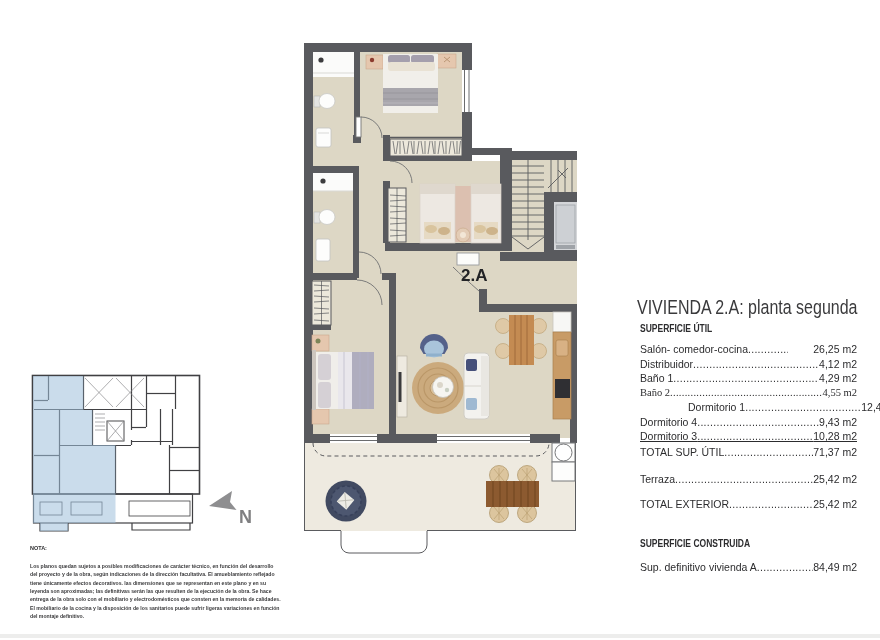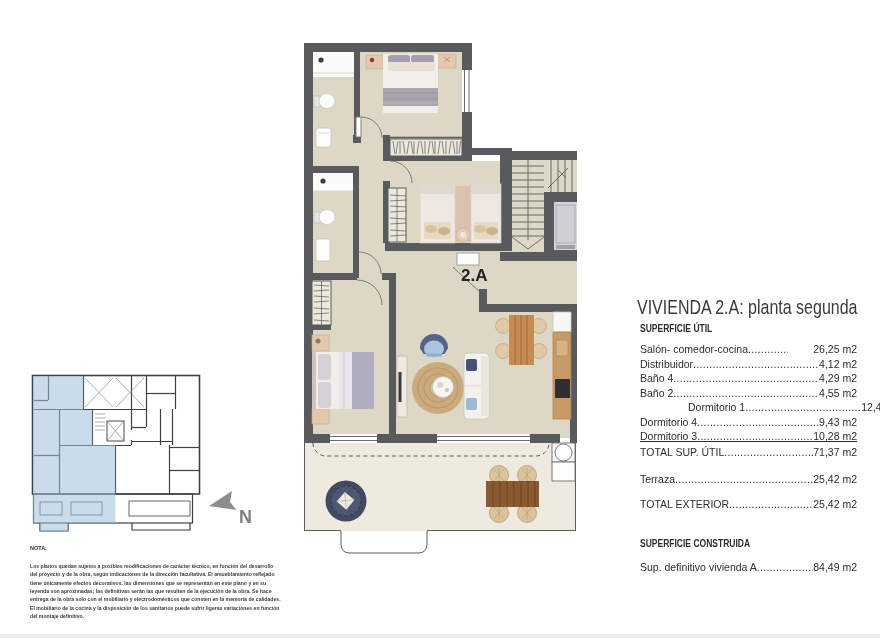--- a/index.html
+++ b/index.html
@@ -338,25 +338,25 @@
       <span class="dots" style="max-width:40px;">....................................................</span>
       <span style="flex:1 1 auto;"></span>
       <span class="val">26,25 m2</span>
     </div>
 <div class="trow" style="top:357.5px;">
       <span class="lbl">Distribuidor</span>
       <span class="dots">....................................................</span>
       <span class="val">4,12 m2</span>
     </div>
 <div class="trow" style="top:372px;">
-      <span class="lbl">Baño 4</span>
+      <span class="lbl">Baño 1</span>
       <span class="dots">....................................................</span>
       <span class="val">4,29 m2</span>
     </div>
-<div class="trow" style="top:386.5px;">
+<div class="trow" style="top:386.5px;font-family:Liberation Serif, serif;">
       <span class="lbl">Baño 2</span>
       <span class="dots">....................................................</span>
       <span class="val">4,55 m2</span>
     </div>
 <div class="trow" style="top:401px;padding-left:48px;">
       <span class="lbl">Dormitorio 1</span>
       <span class="dots">....................................................</span>
       <span class="val">12,45 m2</span>
     </div>
 <div class="trow" style="top:415.5px;">

